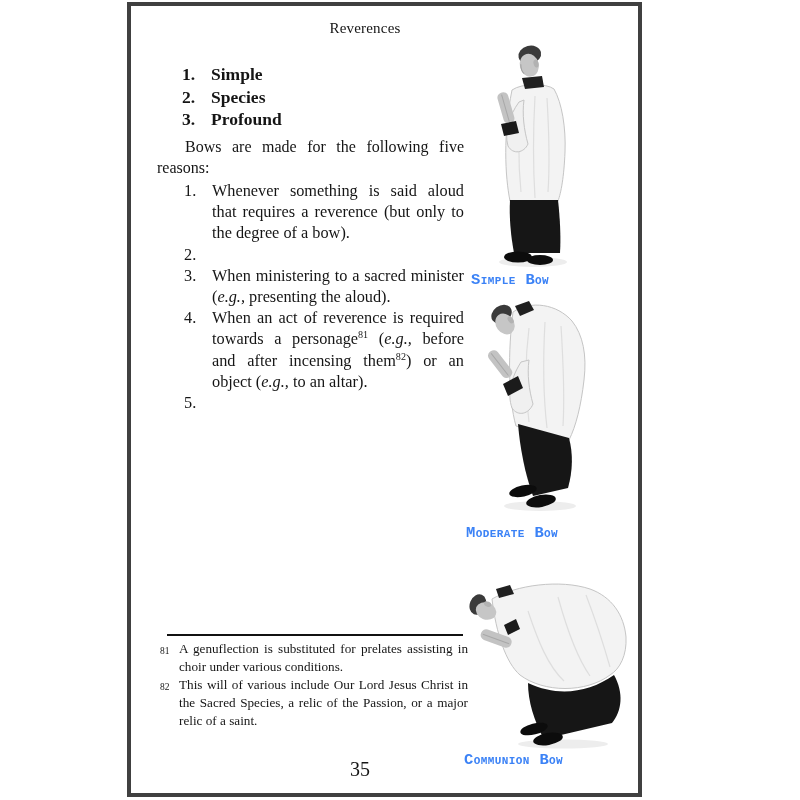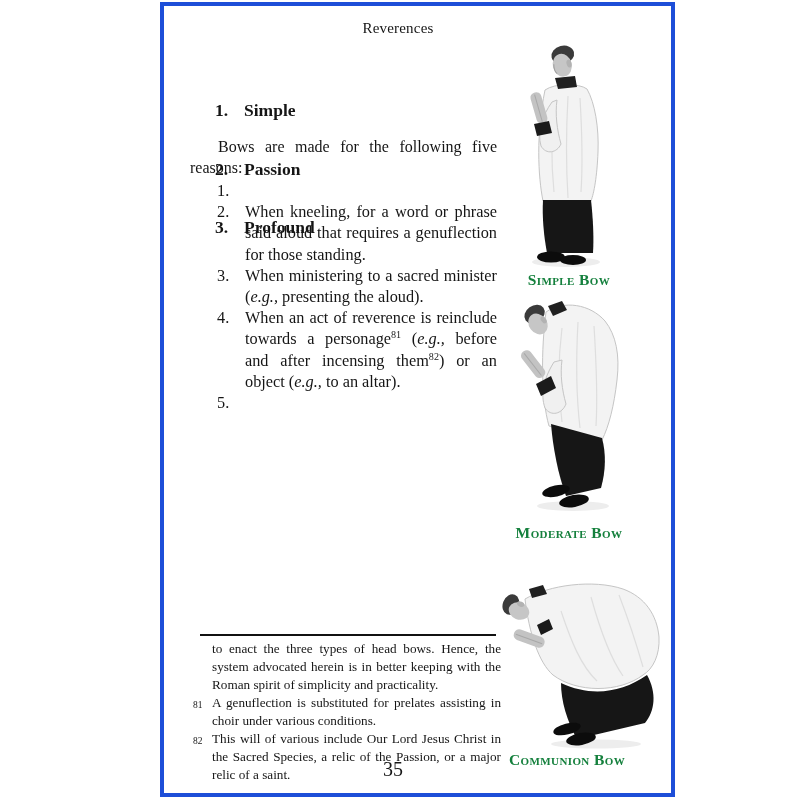--- a/index.html
+++ b/index.html
@@ -1,104 +1,103 @@
 <!DOCTYPE html>
 <html lang="en"><head>
 <meta charset="utf-8">
 <style>
   html,body{margin:0;padding:0;}
   body{
     width:800px;height:800px;background:#ffffff;position:relative;overflow:hidden;
     font-family:"Liberation Serif","DejaVu Serif",serif;color:#151515;
   }
   .page{
-    position:absolute;left:160px;top:2px;width:507px;height:787px;
-    border:4px solid #1d4ed8;background:#fff;
+    position:absolute;left:127px;top:2px;width:507px;height:787px;
+    border:4px solid #404040;background:#fff;
   }
   .running-header{
     position:absolute;top:14px;left:84px;width:300px;text-align:center;
     font-size:15px;letter-spacing:.2px;
   }
   .bow-types{position:absolute;top:57px;left:51px;font-weight:bold;font-size:17.5px;line-height:22.5px;}
-  .bt-row{white-space:nowrap;margin-top:36px;}
+  .bt-row{white-space:nowrap;}
   .bt-num{display:inline-block;width:29px;}
   .intro{
     position:absolute;top:130px;left:26px;width:307px;
     font-size:16px;line-height:21.2px;text-align:justify;text-indent:28px;
   }
   .reasons{position:absolute;top:174px;left:26px;width:307px;font-size:16.3px;line-height:21.2px;}
   .reason{display:flex;padding-left:27px;}
   .reason-num{width:28px;flex:none;}
   .reason-text{flex:1;text-align:justify;hyphens:manual;-webkit-hyphens:manual;}
   .reason-text i{font-style:italic;}
   sup{font-size:62%;vertical-align:super;line-height:0;}
   .footnotes{position:absolute;top:628px;left:29px;width:308px;font-size:13.2px;line-height:18px;}
   .fn-rule{width:296px;margin-left:7px;border:none;border-top:2px solid #111;margin-top:0;margin-bottom:4px;}
   .fn-cont{margin-left:19px;text-align:justify;}
   .fn{display:flex;}
   .fn-num{width:19px;flex:none;font-size:9.5px;padding-top:2px;}
   .fn-text{flex:1;text-align:justify;}
   .page-number{position:absolute;top:752px;left:179px;width:100px;text-align:center;font-size:20px;}
   .figure{position:absolute;}
   .figcap{
-    position:absolute;text-align:center;font-weight:bold;
-    font-variant:small-caps;font-size:15.5px;letter-spacing:.4px;color:#15803d;
+    position:absolute;text-align:left;font-weight:bold;
+    font-variant:small-caps;font-size:15.5px;letter-spacing:.4px;color:#3b82f6;font-family:Liberation Mono, monospace;
   }
   .cap-1{left:340px;top:265px;width:130px;}
   .cap-2{left:335px;top:518px;width:140px;}
   .cap-3{left:333px;top:745px;width:140px;}
   .fig-1{left:357px;top:34px;}
   .fig-2{left:354px;top:292px;}
   .fig-3{left:337px;top:575px;}
 </style>
 </head>
 <body>
 
 <div class="page">
 
   <div class="running-header">Reverences</div>
 
   <div class="bow-types">
     <div class="bt-row">
       <span class="bt-num">1.</span><span>Simple</span>
     </div>
     <div class="bt-row">
-      <span class="bt-num">2.</span><span>Passion</span>
+      <span class="bt-num">2.</span><span>Species</span>
     </div>
     <div class="bt-row">
       <span class="bt-num">3.</span><span>Profound</span>
     </div>
   </div>
 
   <div class="intro">Bows are made for the following five reasons:</div>
 
   <div class="reasons">
     <div class="reason">
       <span class="reason-num">1.</span>
+      <span class="reason-text"><span>Whenever something is said aloud that requires a reverence (but only to the degree of a bow).</span></span>
     </div>
     <div class="reason">
       <span class="reason-num">2.</span>
-      <span class="reason-text"><span>When kneeling, for a word or phrase said aloud that requires a genuflection for those standing.</span></span>
     </div>
     <div class="reason">
       <span class="reason-num">3.</span>
       <span class="reason-text"><span>When ministering to a sacred min­ister (</span><i>e.g.,</i><span> presenting the aloud).</span></span>
     </div>
     <div class="reason">
       <span class="reason-num">4.</span>
-      <span class="reason-text"><span>When an act of reverence is re­include towards a personage</span><sup>81</sup><span> (</span><i>e.g.,</i><span> before and after incensing them</span><sup>82</sup><span>) or an object (</span><i>e.g.,</i><span> to an altar).</span></span>
+      <span class="reason-text"><span>When an act of reverence is re­quired towards a personage</span><sup>81</sup><span> (</span><i>e.g.,</i><span> before and after incensing them</span><sup>82</sup><span>) or an object (</span><i>e.g.,</i><span> to an altar).</span></span>
     </div>
     <div class="reason">
       <span class="reason-num">5.</span>
     </div>
   </div>
 
   <div class="footnotes">
     <hr class="fn-rule">
-    <div class="fn-cont">to enact the three types of head bows. Hence, the system advocated herein is in better keeping with the Roman spirit of simplicity and practicality.</div>
     <div class="fn">
       <span class="fn-num">81</span>
       <span class="fn-text">A genuflection is substituted for prelates assisting in choir under various conditions.</span>
     </div>
     <div class="fn">
       <span class="fn-num">82</span>
       <span class="fn-text">This will of various include Our Lord Jesus Christ in the Sacred Species, a relic of the Passion, or a major relic of a saint.</span>
     </div>
   </div>
 

